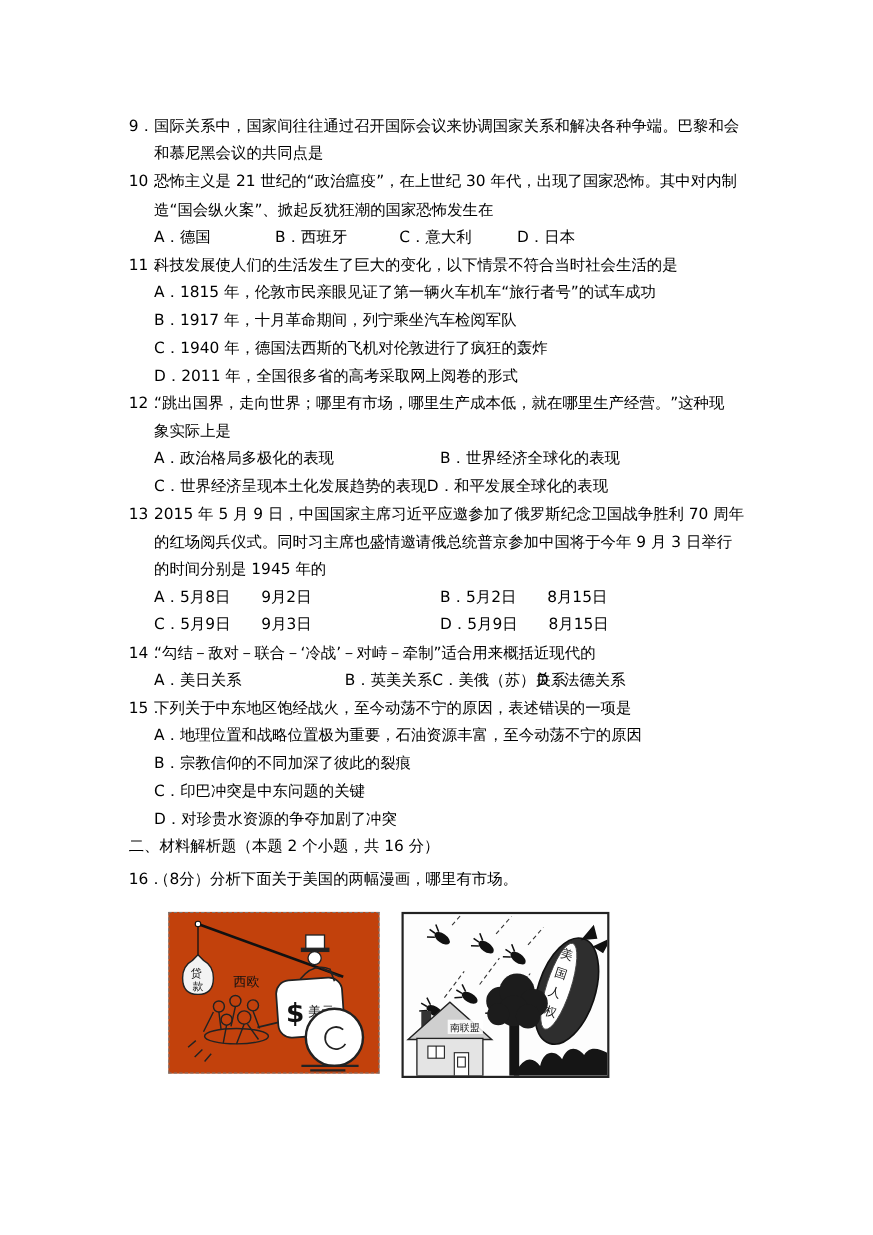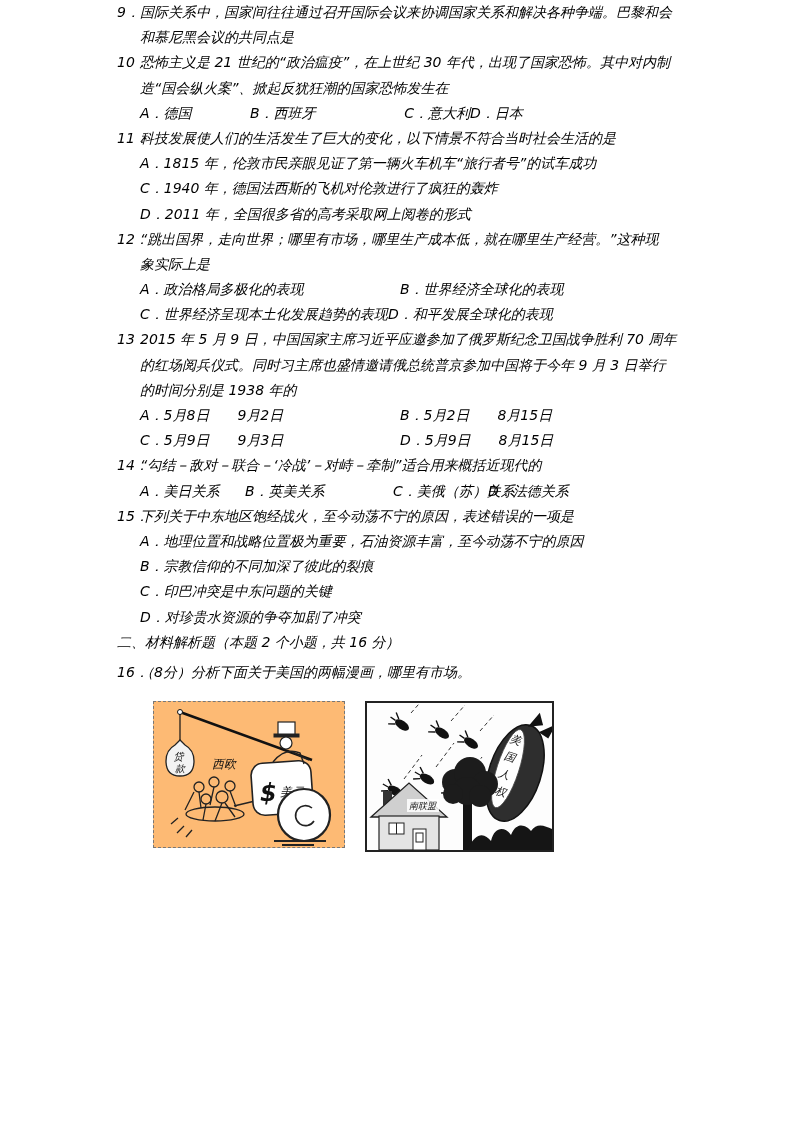--- a/index.html
+++ b/index.html
@@ -1,37 +1,37 @@
 <!DOCTYPE html>
 <html><head>
 <meta charset="utf-8">
 <style>
   html,body{margin:0;padding:0;background:#888;}
   .page{
     width:794px;height:1123px;background:#ffffff;margin:0 auto;
     font-family:"DejaVu Sans","Liberation Sans",sans-serif;
     font-size:14px;color:#000;overflow:hidden;position:relative;
   }
-  .content{font-style:italic;}
+  .content{padding-top:103px;}
   .line{height:25.2px;line-height:25.2px;padding-left:140px;white-space:nowrap;position:relative;}
   .line.numbered{padding-left:117px;}
   .qnum{display:inline-block;width:23px;overflow:visible;}
   .line.section{padding-left:117px;}
   .opt{display:inline-block;}
   .w260{width:260px;}
   .w248{width:248px;}
   .w110{width:110px;}
   .w113{width:113px;}
-  .w107{width:107px;text-align:right;}
+  .w107{width:107px;}
   .w105{width:105px;}
-  .w148{width:148px;}
+  .w148{width:148px;text-align:right;}
   .w95{width:95px;}
   .q16{margin-top:5px;}
   .cartoons{margin-top:16px;padding-left:153px;display:flex;gap:20px;align-items:flex-start;}
-  .fig-left{width:190px;height:145px;border:1px dashed #777;background:#fdba74;}
+  .fig-left{width:190px;height:145px;border:1px dashed #777;background:#c2410c;}
   .fig-right{width:185px;height:147px;border:2px solid #222;background:#fdfdfd;}
   svg{display:block;}
   svg text{font-family:"DejaVu Sans","Liberation Sans",sans-serif;}
 </style>
 </head>
 <body>
 
 <div class="page">
   <div class="content">
 
@@ -45,39 +45,40 @@
     </div>
     <div class="line">造“国会纵火案”、掀起反犹狂潮的国家恐怖发生在</div>
     <div class="line">
       <span class="opt w110">A．德国</span><span class="opt w113">B．西班牙</span><span class="opt w107">C．意大利</span><span class="opt">D．日本</span>
     </div>
 
     <div class="line numbered">
       <span class="qnum">11．</span><span>科技发展使人们的生活发生了巨大的变化，以下情景不符合当时社会生活的是</span>
     </div>
     <div class="line">A．1815 年，伦敦市民亲眼见证了第一辆火车机车“旅行者号”的试车成功</div>
+    <div class="line">B．1917 年，十月革命期间，列宁乘坐汽车检阅军队</div>
     <div class="line">C．1940 年，德国法西斯的飞机对伦敦进行了疯狂的轰炸</div>
     <div class="line">D．2011 年，全国很多省的高考采取网上阅卷的形式</div>
 
     <div class="line numbered">
       <span class="qnum">12．</span><span>“跳出国界，走向世界；哪里有市场，哪里生产成本低，就在哪里生产经营。”这种现</span>
     </div>
     <div class="line">象实际上是</div>
     <div class="line">
       <span class="opt w260">A．政治格局多极化的表现</span><span class="opt">B．世界经济全球化的表现</span>
     </div>
     <div class="line">
       <span class="opt w248">C．世界经济呈现本土化发展趋势的表现</span><span class="opt">D．和平发展全球化的表现</span>
     </div>
 
     <div class="line numbered">
       <span class="qnum">13．</span><span>2015 年 5 月 9 日，中国国家主席习近平应邀参加了俄罗斯纪念卫国战争胜利 70 周年</span>
     </div>
     <div class="line">的红场阅兵仪式。同时习主席也盛情邀请俄总统普京参加中国将于今年 9 月 3 日举行</div>
-    <div class="line">的时间分别是 1938 年的</div>
+    <div class="line">的时间分别是 1945 年的</div>
     <div class="line">
       <span class="opt w260">A．5月8日　　9月2日</span><span class="opt">B．5月2日　　8月15日</span>
     </div>
     <div class="line">
       <span class="opt w260">C．5月9日　　9月3日</span><span class="opt">D．5月9日　　8月15日</span>
     </div>
 
     <div class="line numbered">
       <span class="qnum">14．</span><span>“勾结－敌对－联合－‘冷战’－对峙－牵制”适合用来概括近现代的</span>
     </div>

